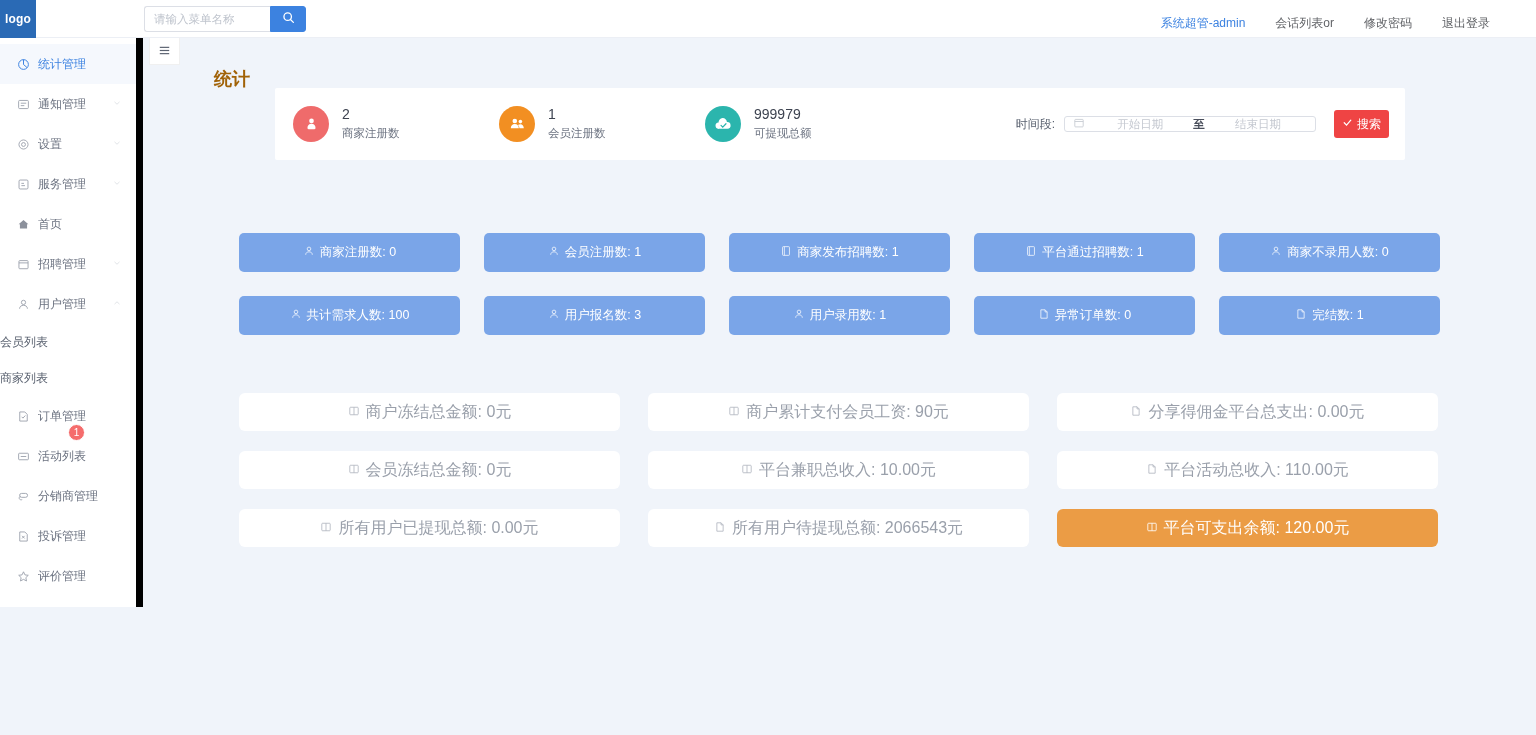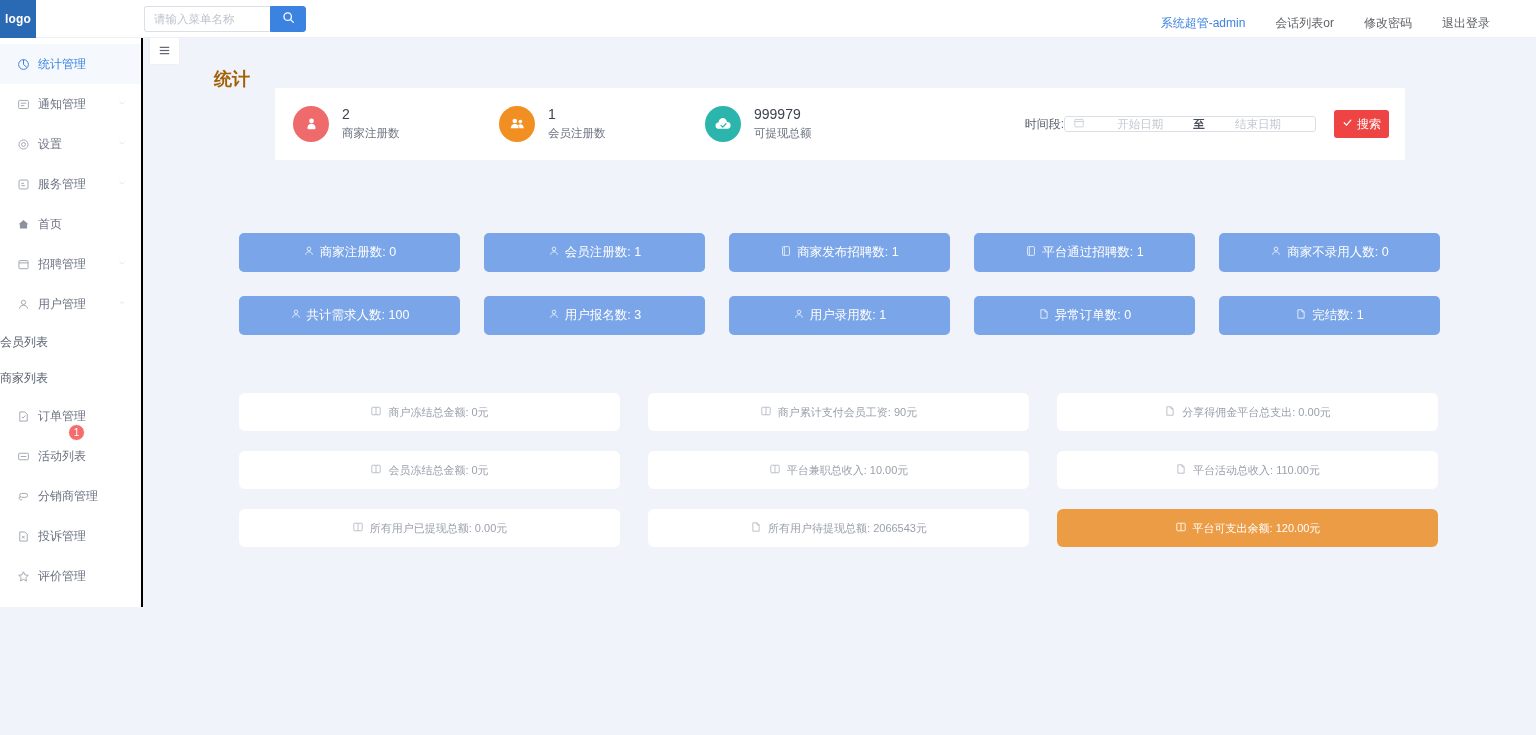--- a/index.html
+++ b/index.html
@@ -43,21 +43,21 @@
     gap: 30px; padding-right: 46px; font-size: 12px; margin-top: 9px;
   }
   .tb-user { color: #3c82e0; }
   .tb-link { color: #606266; cursor: pointer; }
 
   
   .sidebar {
     position: absolute; top: 38px; left: 0;
     width: 143px; height: 569px;
     background: #ffffff;
-    border-right: 2px solid #000000;
+    border-right: 7px solid #000000;
     padding-top: 6px;
   }
   .nav-item {
     height: 40px; display: flex; align-items: center;
     padding: 0 14px 0 16px; font-size: 12px; color: #6b7280;
     cursor: pointer; position: relative;
   }
   .nav-item.active { color: #3c82e0; background: #f5f8fd; }
   .nav-ico { width: 14px; height: 14px; margin-right: 8px; flex: 0 0 14px;
              display: flex; align-items: center; justify-content: center; }
@@ -101,21 +101,21 @@
     width: 36px; height: 36px; border-radius: 50%;
     display: flex; align-items: center; justify-content: center;
     margin-right: 13px; flex: 0 0 36px;
   }
   .sum-num { font-size: 14px; color: #3d4350; line-height: 15px; }
   .sum-lbl { font-size: 11.5px; color: #6b7280; margin-top: 4px; }
 
   .filter-wrap {
     margin-left: auto; display: flex; align-items: center; padding-right: 16px;
   }
-  .filter-label { font-size: 12px; color: #5a6270; }
+  .filter-label { font-size: 12px; color: #5a6270; margin-right: 9px; }
   .date-range {
     width: 252px; height: 16px; border: 1px solid #dcdfe6; border-radius: 3px;
     display: flex; align-items: center; padding: 0 6px; background: #fff;
   }
   .cal-ico { margin: 0 4px 0 2px; }
   .dr-ph { font-size: 11.5px; color: #c4c8d0; flex: 1; text-align: center; }
   .dr-sep { font-size: 11.5px; color: #4a4f5c; font-weight: bold; padding: 0 2px; }
   .search-submit {
     margin-left: 18px; height: 28px; padding: 0 8px;
     background: #ef4444; color: #fff; border-radius: 3px;
@@ -140,21 +140,21 @@
 
   
   .money-grid {
     position: absolute; top: 355px; left: 96px;
     width: 1201px;
     display: grid; grid-template-columns: repeat(3, 381px);
     gap: 20px 28px;
   }
   .money-card {
     height: 38px; background: #ffffff; border-radius: 6px;
-    color: #9aa0ab; font-size: 11px;
+    color: #9aa0ab; font-size: 16px;
     display: flex; align-items: center; justify-content: center; gap: 6px;
     cursor: pointer;
   }
   .money-card.highlight { background: #eb9c45; color: #ffffff; }
 </style>
 </head>
 <body>
 
 <div class="topbar">
   <div class="logo-box">logo</div>

